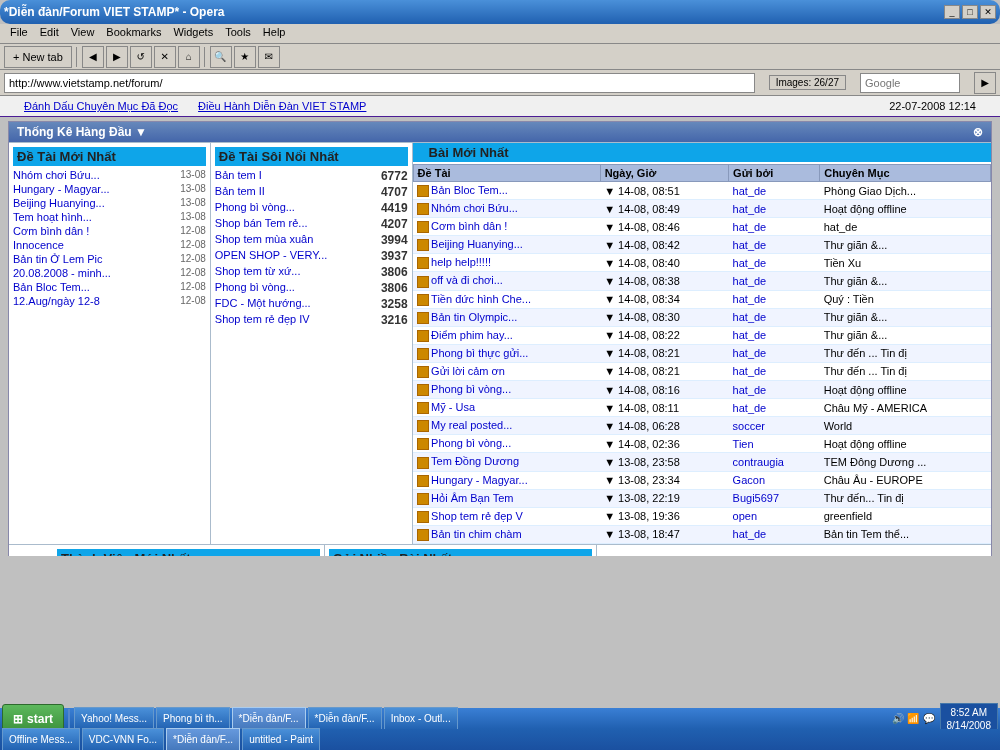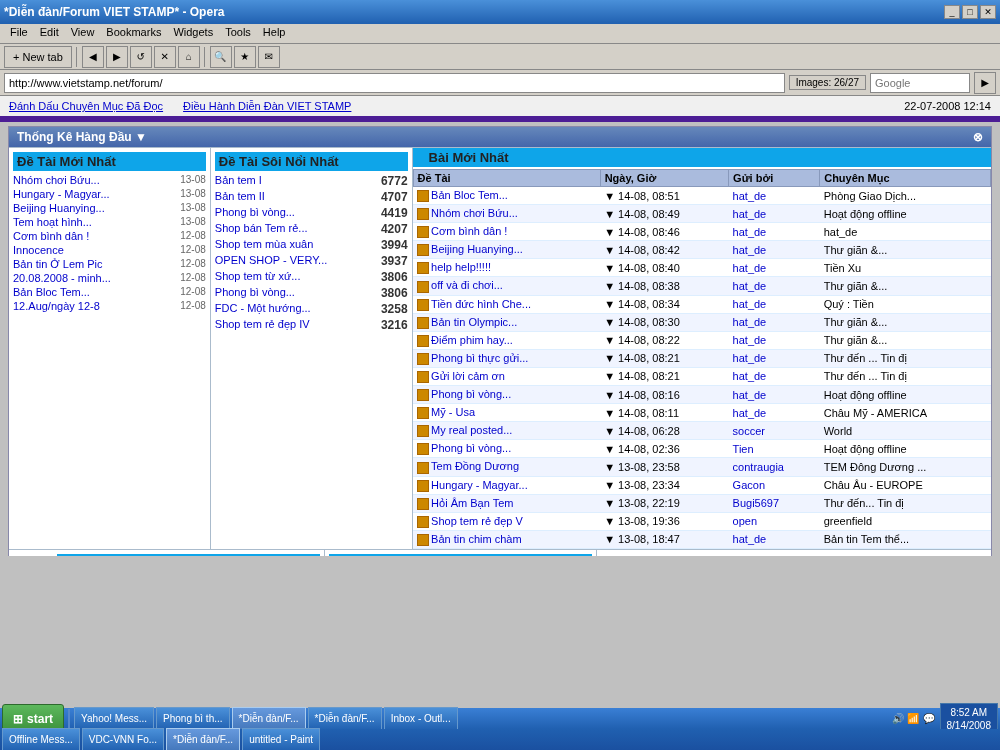--- a/index.html
+++ b/index.html
@@ -9,20 +9,21 @@
     .title-bar {
       background: linear-gradient(to bottom, #4a90d9, #2060b0);
       color: white;
       height: 22px;
       display: flex;
       align-items: center;
       justify-content: space-between;
       padding: 12px 4px;
       font-size: 12px;
       font-weight: bold;
+      border-radius: 10px;
     }
     .title-bar-buttons { display: flex; gap: 2px; }
     .title-btn {
       width: 16px; height: 14px;
       border: 1px solid #888;
       background: #d4d0c8;
       font-size: 9px;
       cursor: pointer;
       display: flex; align-items: center; justify-content: center;
     }
@@ -68,21 +69,21 @@
       display: flex; align-items: center; gap: 3px;
     }
 
     
     .address-bar {
       background: #d4d0c8;
       height: 26px;
       display: flex;
       align-items: center;
       padding: 2px 4px;
-      gap: 4px;
+      gap: 14px;
       border-bottom: 1px solid #888;
     }
     .address-input {
       flex: 1;
       height: 20px;
       border: 1px solid #888;
       background: white;
       padding: 0 4px;
       font-size: 11px;
     }
@@ -98,22 +99,22 @@
       border: 1px solid #888;
       background: white;
       width: 100px;
       padding: 0 4px;
       font-size: 11px;
     }
 
     
     .top-info {
       background: #f0f0f0;
-      border-bottom: 6px solid #4c1d95;
-      padding: 4px 9px;
+      border-bottom: 1px solid #4c1d95;
+      padding: 4px 24px;
       display: flex;
       justify-content: space-between;
       align-items: center;
       font-size: 11px;
     }
     .top-links { display: flex; gap: 20px; }
     .top-link { color: #0000cc; text-decoration: underline; cursor: pointer; font-size: 11px; }
 
     
     .section {

